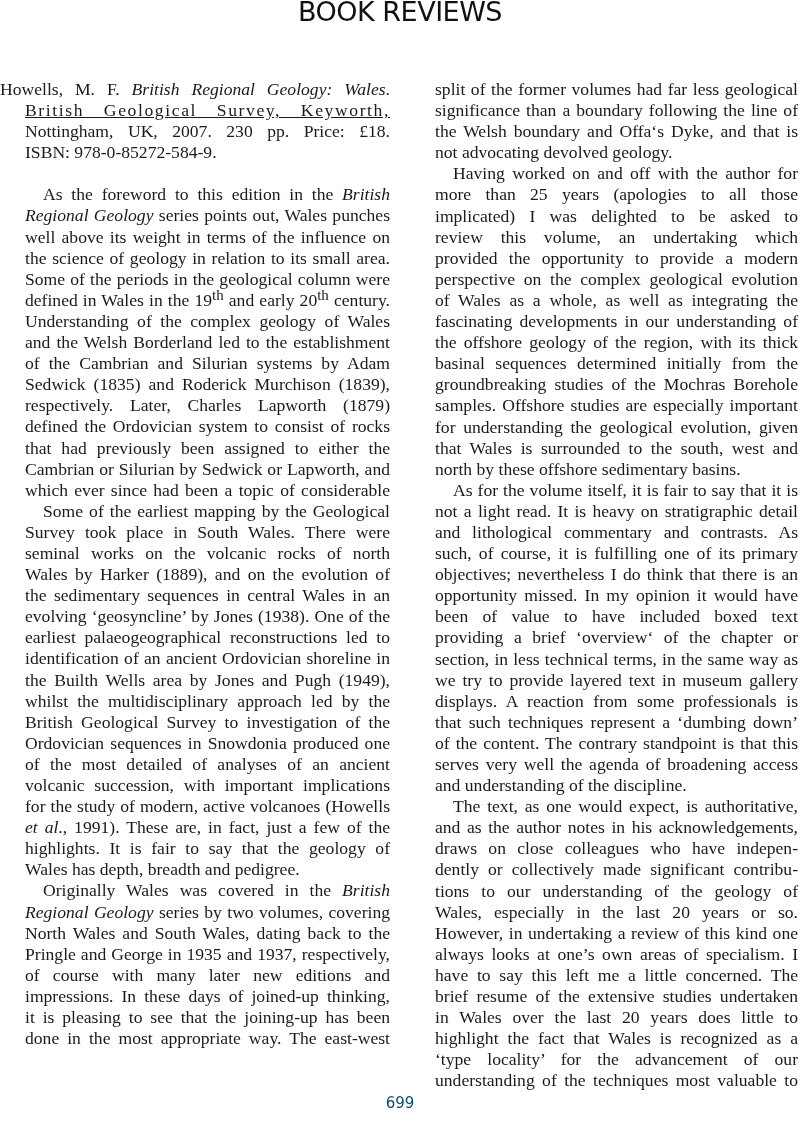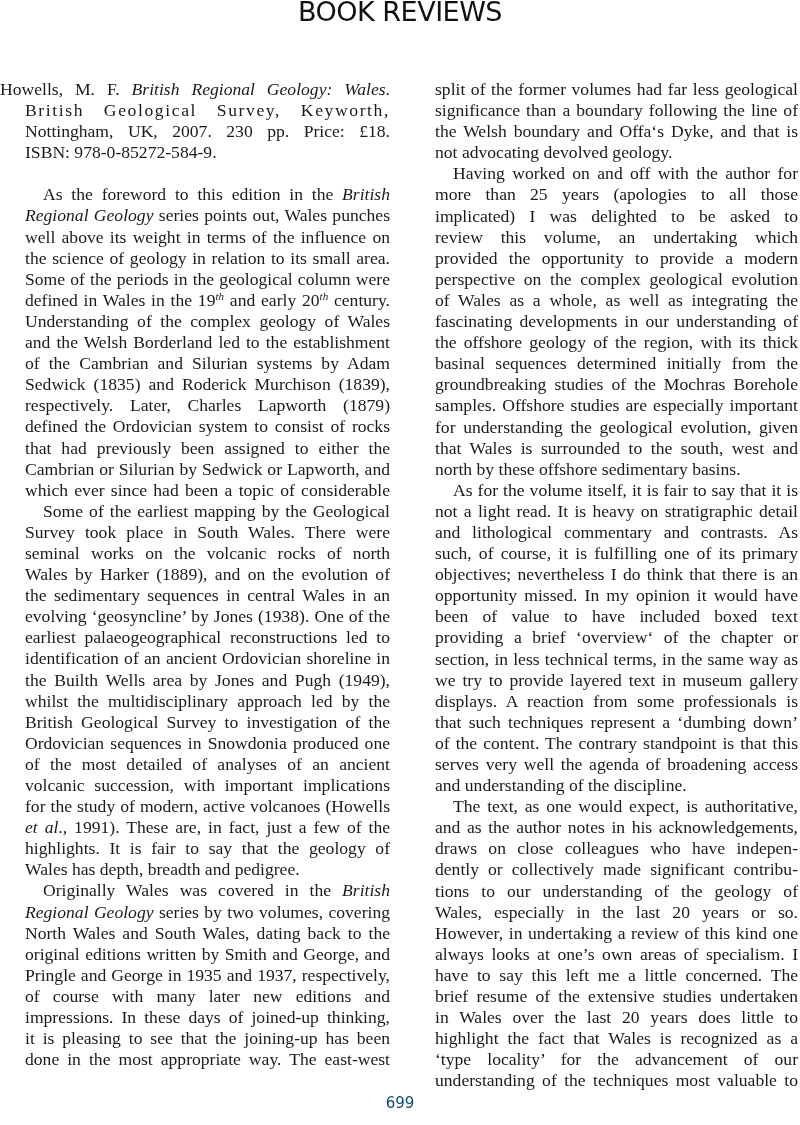--- a/index.html
+++ b/index.html
@@ -13,28 +13,28 @@
     position: absolute; top: 79px;
     font-family: "Liberation Serif", serif; font-size: 17.6px; line-height: 21.1px;
     text-align: justify; hyphens: none;
   }
   .col-left { left: 25px; width: 365px; }
   .col-right { left: 435px; width: 363px; }
   .citation { margin: 0 0 0 0; padding-left: 0; }
   .citation .cl { display: block; text-align: justify; text-align-last: justify; }
   .citation .cl.first { margin-left: -25px; }
   .citation .cl.last { text-align-last: left; }
-  .citation .cl.spaced { letter-spacing: 1.6px; }
+  .citation .cl.spaced { letter-spacing: 1.6px; text-decoration: underline; }
   p { margin: 0; }
   p.gap { margin-top: 21px; }
   p.ind { text-indent: 18px; }
   .ln { display: block; text-align: justify; text-align-last: justify; white-space: nowrap; }
   .ln.end { text-align-last: left; }
   i { font-style: italic; }
-  sup { font-size: 11px; line-height: 0; vertical-align: 6px; font-style: italic; }
+  sup { font-size: 15px; line-height: 0; vertical-align: 6px; }
   .page-num {
     position: absolute; top: 1094px; left: 0; width: 800px; text-align: center;
     font-family: "DejaVu Sans", sans-serif; font-size: 15px; color: #0c4a6e;
   }
 </style>
 </head>
 <body>
 
 <div class="header">BOOK REVIEWS</div>
 
@@ -79,21 +79,20 @@
       <span class="ln">volcanic succession, with important implications</span>
       <span class="ln">for the study of modern, active volcanoes (Howells</span>
       <span class="ln"><i>et al</i>., 1991). These are, in fact, just a few of the</span>
       <span class="ln">highlights. It is fair to say that the geology of</span>
       <span class="ln end">Wales has depth, breadth and pedigree.</span>
     </p>
   <p class="ind" style="text-indent: 0px;">
       <span class="ln" style="text-indent: 18px;">Originally Wales was covered in the <i>British</i></span>
       <span class="ln"><i>Regional Geology</i> series by two volumes, covering</span>
       <span class="ln">North Wales and South Wales, dating back to the</span>
-      <span class="ln">original editions written by Smith and George, and</span>
       <span class="ln">Pringle and George in 1935 and 1937, respectively,</span>
       <span class="ln">of course with many later new editions and</span>
       <span class="ln">impressions. In these days of joined-up thinking,</span>
       <span class="ln">it is pleasing to see that the joining-up has been</span>
       <span class="ln">done in the most appropriate way. The east-west</span>
     </p>
 </div>
 
 <div class="col col-right">
   <p style="text-indent: 0px;">

